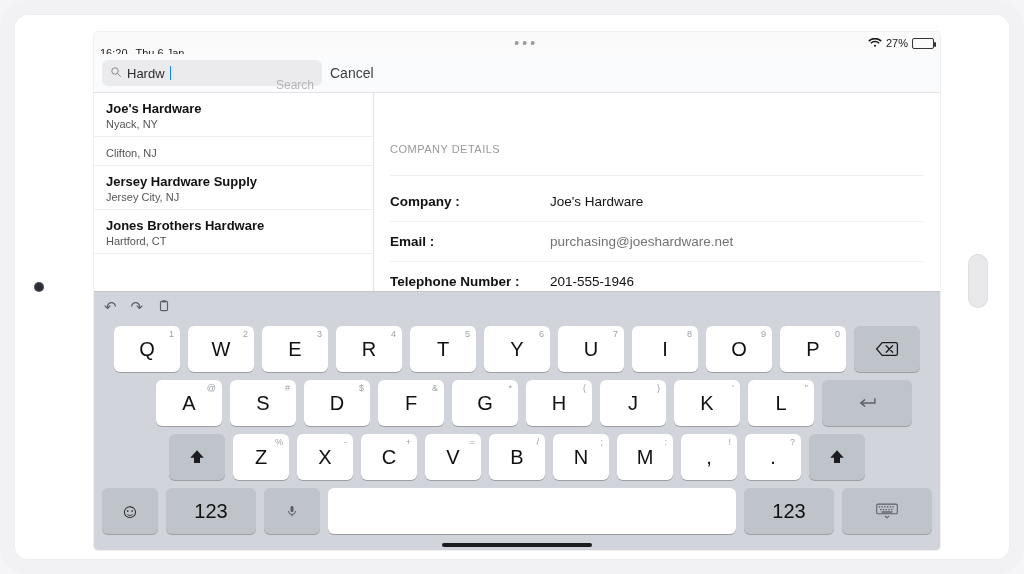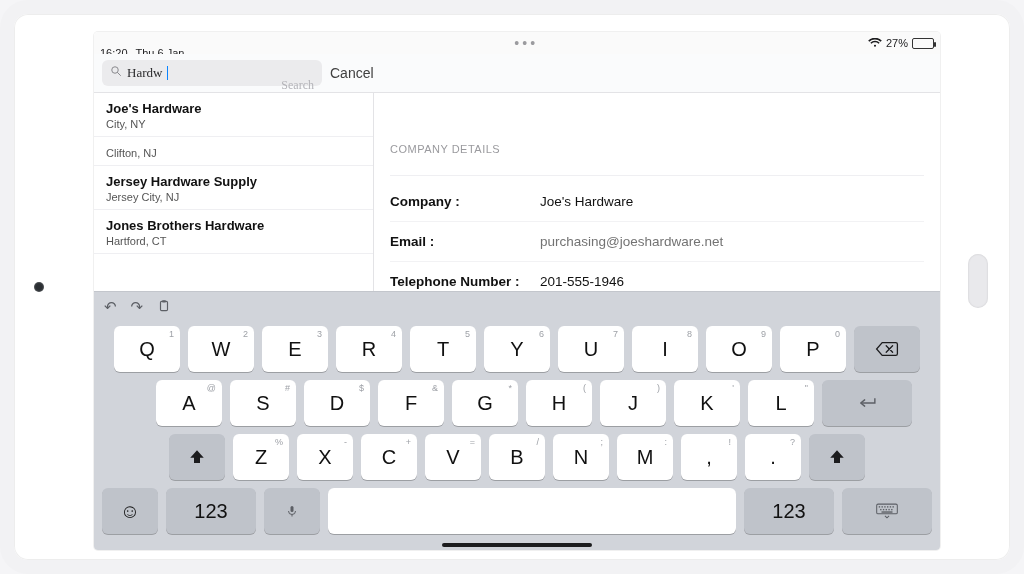--- a/index.html
+++ b/index.html
@@ -57,38 +57,37 @@
     border-bottom:1px solid #e3e3e6;
     background:#fafbfc;
   }
   .searchbox{
     flex:0 0 220px;
     display:flex; align-items:center;
     background:#ebebed; border-radius:6px;
     height:26px; padding:0 8px;
     color:#8a8a8e; font-size:13px;
     justify-content:space-between;
-    font-family:Liberation Serif, serif;
   }
   .searchbox .sq{display:flex;align-items:center;gap:5px; color:#6e6e73;}
   .q-icon{font-size:12px; color:#8a8a8e;}
   .search-val{color:#2b2b2d; font-weight:400;}
   .search-cursor{display:inline-block;width:1px;height:14px;background:#0a84ff; vertical-align:middle; animation:blink 1s step-end infinite;}
   @keyframes blink{50%{opacity:0;}}
   .search-ph{color:#b3b3b8;font-size:12px;margin-top:24px;}
   .cancel{color:#404040;font-size:14px;}
   
   .main { flex:1; display:flex; background:#fff; overflow:hidden;}
   .sidebar{ width:280px; border-right:1px solid #e3e3e6; overflow:auto;}
   .rowitem{ padding:8px 12px 6px; border-bottom:1px solid #efeff2;}
   .rowitem .t{ font-size:13px; font-weight:600; color:#111;}
   .rowitem .s{ font-size:11px; color:#555; margin-top:2px;}
   .detail{ flex:1; padding:0 16px; overflow:auto;}
   .section-label{ font-size:11px; letter-spacing:.5px; color:#9a9a9e; text-transform:uppercase; margin:12px 0 6px; border-bottom:1px solid #efeff2; padding:38px 0 20px;}
-  .field{ display:flex; padding:12px 0; font-size:13.5px; color:#111; border-bottom:1px solid #f2f2f4;}
+  .field{ display:flex; gap:10px; padding:12px 0; font-size:13.5px; color:#111; border-bottom:1px solid #f2f2f4;}
   .field .k{ font-weight:700; min-width:150px; }
   .field .v{ color:#111;}
   .field .v.link{ color:#737373;}
   
   .kbd-area{
     background:#d1d4da;
     border-top:1px solid #c3c6cc;
   }
   .kbd-sugg{
     height:30px; display:flex; align-items:center; gap:14px; padding:0 10px;
@@ -153,21 +152,21 @@
         </span>
         <span class="search-ph">Search</span>
       </div>
       <span class="cancel">Cancel</span>
     </div>
 
     <div class="main">
       <div class="sidebar" id="sidebar">
           <div class="rowitem">
             <div class="t">Joe's Hardware</div>
-            <div class="s">City, NY</div>
+            <div class="s">Nyack, NY</div>
           </div>
           <div class="rowitem">
             <div class="s">Clifton, NJ</div>
           </div>
           <div class="rowitem">
             <div class="t">Jersey Hardware Supply</div>
             <div class="s">Jersey City, NJ</div>
           </div>
           <div class="rowitem">
             <div class="t">Jones Brothers Hardware</div>

